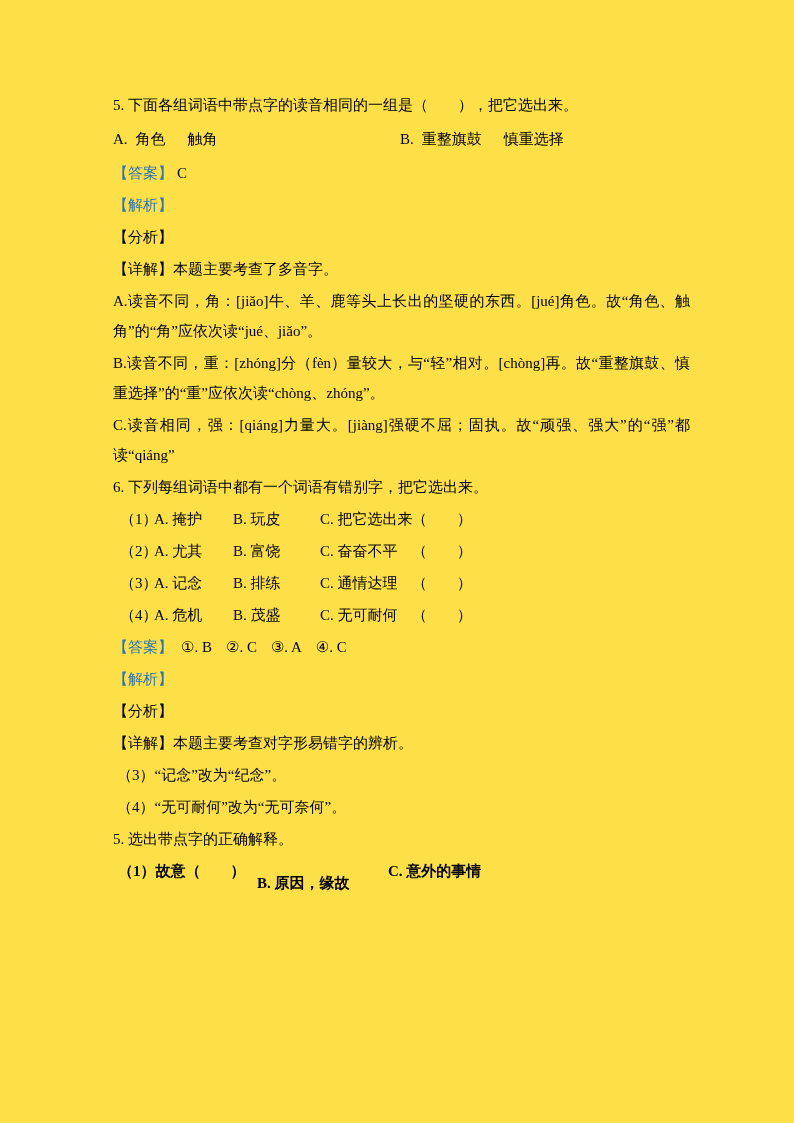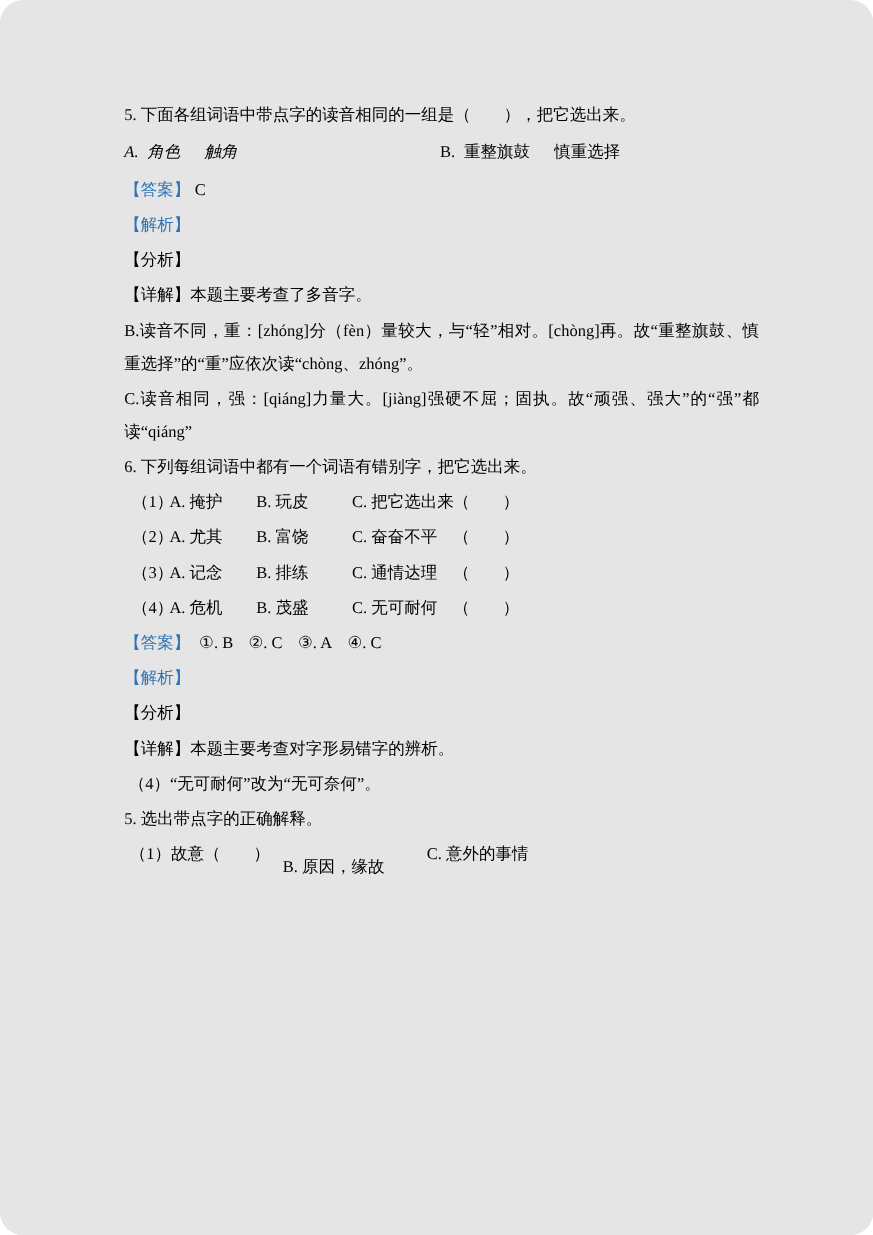--- a/index.html
+++ b/index.html
@@ -1,51 +1,50 @@
 <!DOCTYPE html>
 <html><head>
 <meta charset="utf-8">
 <style>
   html,body{margin:0;padding:0;background:#ffffff;}
   .page{
     position:relative;
     width:794px;height:1123px;
     box-sizing:border-box;
-    background:#e5e5e5;
+    background:#fde047;
     padding:90px 104px 0 113px;
     font-family:"Liberation Serif","DejaVu Serif",serif;
     font-size:15px;
     color:#000000;
     overflow:hidden;
-    border-radius:21px;
   }
   p.line{margin:0 0 2px 0;line-height:30px;text-align:justify;}
   .stem{margin-top:3px;}
   .blue{color:#2E74B5;}
   .ansval{margin-left:4px;}
   
   .opt-grid{display:flex;flex-wrap:wrap;margin:4px 0 2px 0;}
   .opt-cell{line-height:30px;margin-bottom:2px;white-space:nowrap;}
-  .opt-left{width:287px;font-style:italic;}
+  .opt-left{width:287px;}
   .opt-right{flex:1;}
   .opt-cell .w2{margin-left:22px;}
   .opt-cell .w1{margin-left:8px;}
   
   .row6{display:flex;line-height:30px;margin-bottom:2px;padding-left:7px;white-space:nowrap;}
   .row6 .cnum{width:34px;flex:none;}
   .row6 .ca{width:79px;flex:none;}
   .row6 .cb{width:87px;flex:none;}
   .row6 .cc{width:92px;flex:none;}
   
   .ansitems{margin-left:8px;}
   .ansitem{margin-right:14px;}
   
   .indent-sm{padding-left:4px;}
   
-  .row7{display:flex;line-height:30px;margin-bottom:2px;padding-left:5px;white-space:nowrap;}
+  .row7{display:flex;line-height:30px;margin-bottom:2px;padding-left:5px;white-space:nowrap;font-weight:bold;}
   .row7 .cq{width:139px;flex:none;}
   .row7 .ca{width:130px;flex:none;}
   .row7 .cb{width:131px;flex:none;margin-top:12px;}
 </style>
 </head>
 <body>
 
 <div class="page">
 
   <p class="line stem">5. 下面各组词语中带点字的读音相同的一组是（　　），把它选出来。</p>
@@ -60,20 +59,21 @@
   </div>
 
   <p class="line"><span class="blue">【答案】</span><span class="ansval">C</span></p>
 
   <p class="line"><span class="blue">【解析】</span></p>
 
   <p class="line">【分析】</p>
 
   <p class="line">【详解】本题主要考查了多音字。</p>
 
+  <p class="line">A.读音不同，角：[jiǎo]牛、羊、鹿等头上长出的坚硬的东西。[jué]角色。故“角色、触角”的“角”应依次读“jué、jiǎo”。</p>
   <p class="line">B.读音不同，重：[zhóng]分（fèn）量较大，与“轻”相对。[chòng]再。故“重整旗鼓、慎重选择”的“重”应依次读“chòng、zhóng”。</p>
   <p class="line">C.读音相同，强：[qiáng]力量大。[jiàng]强硬不屈；固执。故“顽强、强大”的“强”都读“qiáng”</p>
 
   <p class="line stem">6. 下列每组词语中都有一个词语有错别字，把它选出来。</p>
 
   <div class="row6">
     <span class="cnum">（1）</span>
       <span class="ca">A. 掩护</span>
       <span class="cb">B. 玩皮</span>
       <span class="cc">C. 把它选出来</span>
@@ -102,20 +102,21 @@
   </div>
 
   <p class="line"><span class="blue">【答案】</span><span class="ansitems"><span class="ansitem">①. B</span><span class="ansitem">②. C</span><span class="ansitem">③. A</span><span class="ansitem">④. C</span></span></p>
 
   <p class="line"><span class="blue">【解析】</span></p>
 
   <p class="line">【分析】</p>
 
   <p class="line">【详解】本题主要考查对字形易错字的辨析。</p>
 
+  <p class="line indent-sm">（3）“记念”改为“纪念”。</p>
   <p class="line indent-sm">（4）“无可耐何”改为“无可奈何”。</p>
 
   <p class="line stem">5. 选出带点字的正确解释。</p>
 
   <div class="row7">
     <span class="cq">（1）故意（　　）</span>
       <span class="cb">B. 原因，缘故</span>
       <span>C. 意外的事情</span>
   </div>
 

